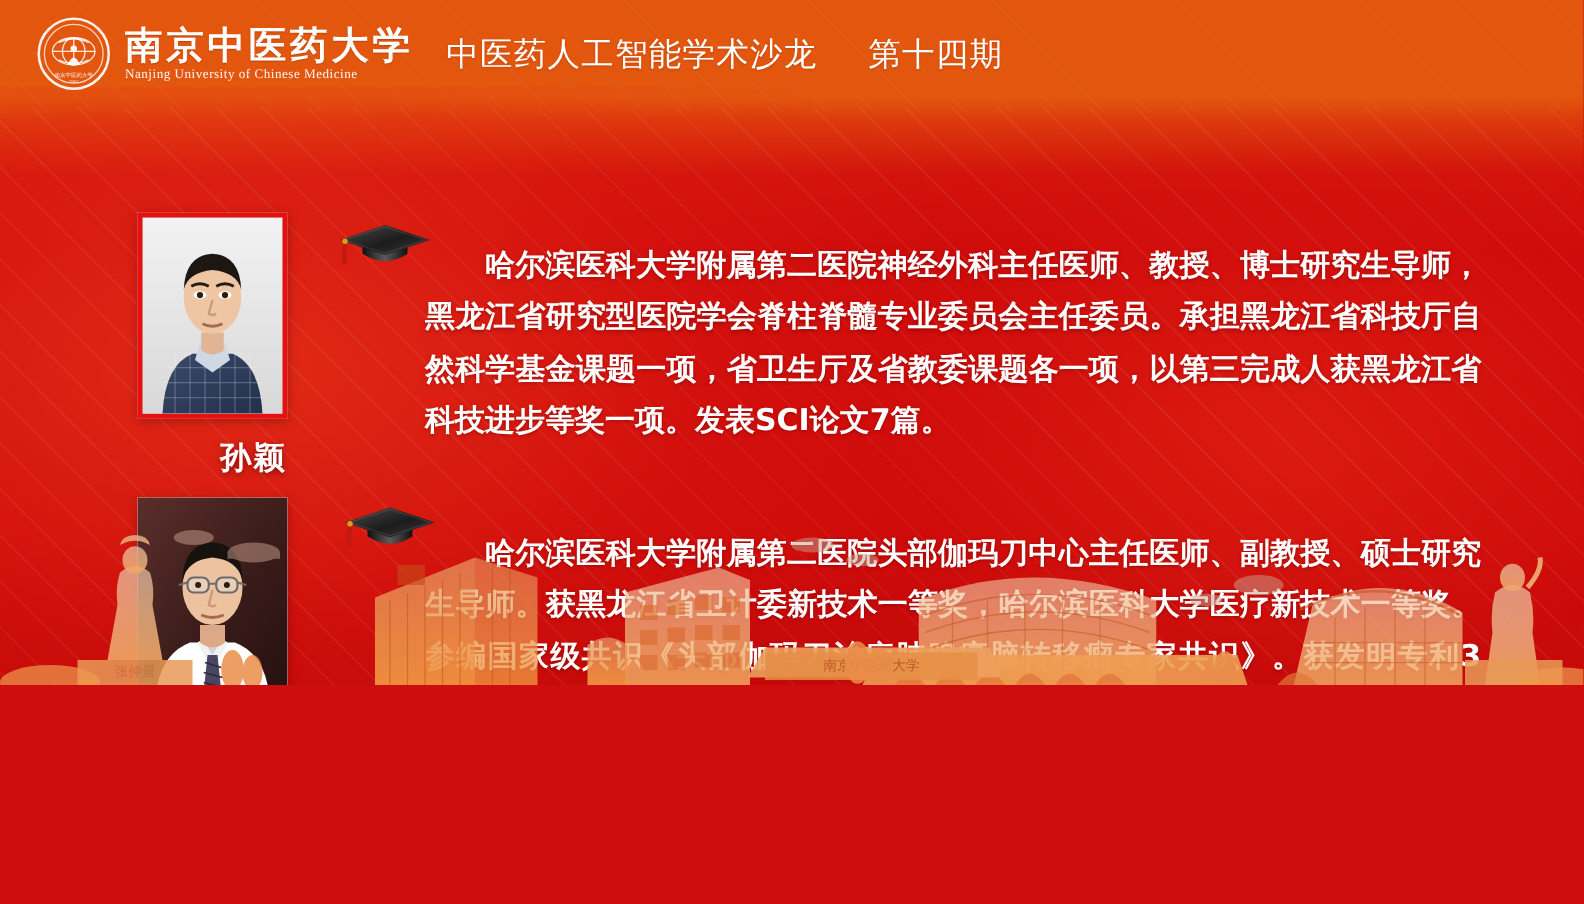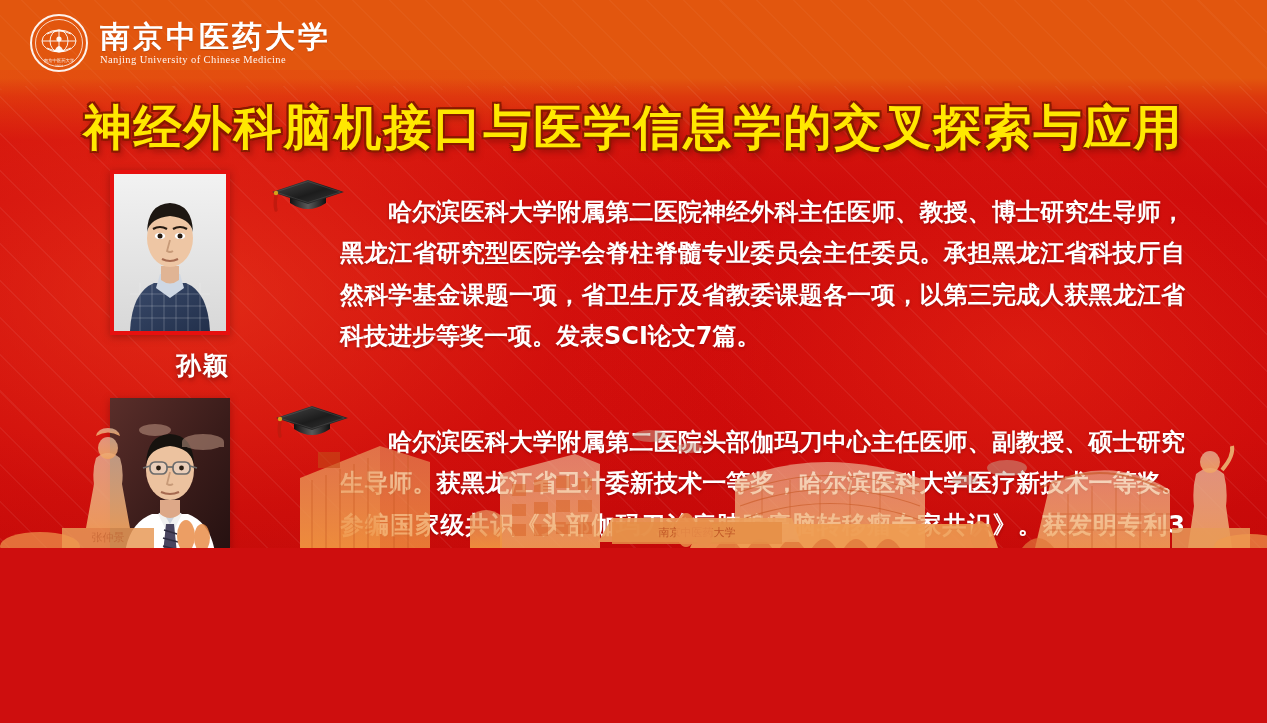--- a/index.html
+++ b/index.html
@@ -176,23 +176,27 @@
         <text x="29" y="47.5" font-size="4.4" fill="rgba(255,255,255,.9)" text-anchor="middle" font-family="DejaVu Sans, sans-serif">南京中医药大学</text>
         <text x="29" y="52.6" font-size="3.2" fill="rgba(255,255,255,.8)" text-anchor="middle" font-family="DejaVu Sans, sans-serif">1954</text>
       </svg>
     </div>
 
     <div class="school-name">
       <div class="school-cn">南京中医药大学</div>
       <div class="school-en">Nanjing University  of  Chinese Medicine</div>
     </div>
 
+    <div class="series">
+      <span>中医药人工智能学术沙龙</span>
+      <span class="gap"></span>
+      <span>第十四期</span>
+    </div>
   </div>
 
-  <div class="main-title">神经外科脑机接口与医学信息学的交叉探索与应用</div>
 
   <div class="speaker speaker-1">
 
     <div class="photo-col">
       <div class="photo-frame">
         <svg viewBox="0 0 112 157" width="112" height="157" preserveAspectRatio="none" aria-hidden="true">
           <defs>
             <linearGradient id="bg1" x1="0" y1="0" x2="0" y2="1">
               <stop offset="0%" stop-color="#f2f2f2"></stop>
                 <stop offset="100%" stop-color="#d8d8d8"></stop>

